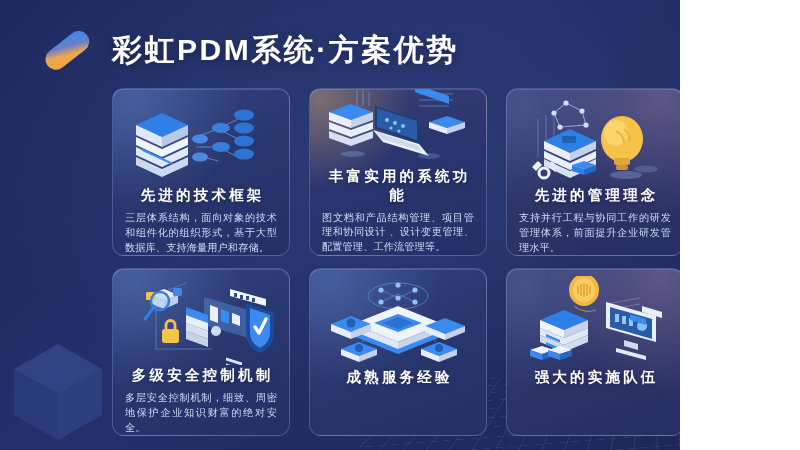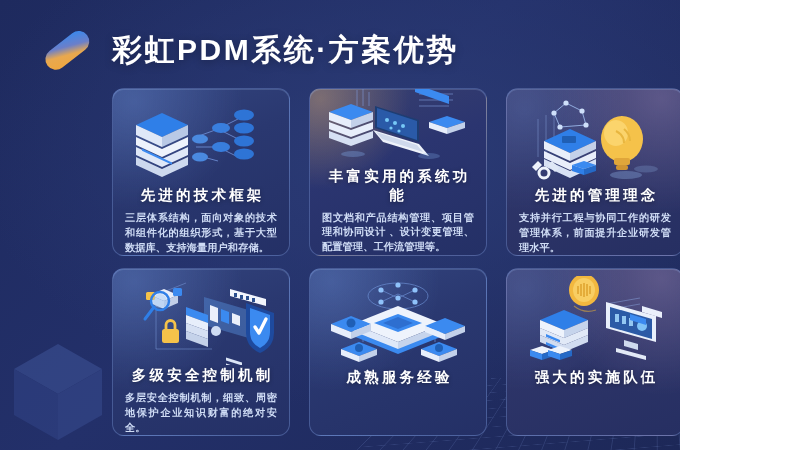--- a/index.html
+++ b/index.html
@@ -111,21 +111,20 @@
   }
   .card-body {
     margin-top: 6px;
     color: #cfdcf5;
     font-size: 10.2px;
     line-height: 1.45;
     text-align: justify;
     text-align-last: left;
     letter-spacing: .1px;
     padding: 0 2px;
-    font-weight: bold;
   }
 </style>
 </head>
 <body>
 
 <div class="slide">
 
   <div class="bg-grid"></div>
   <svg class="bg-cube" viewBox="0 0 92 100">
     <polygon points="46,2 90,27 46,52 2,27" fill="#41579c"></polygon>

